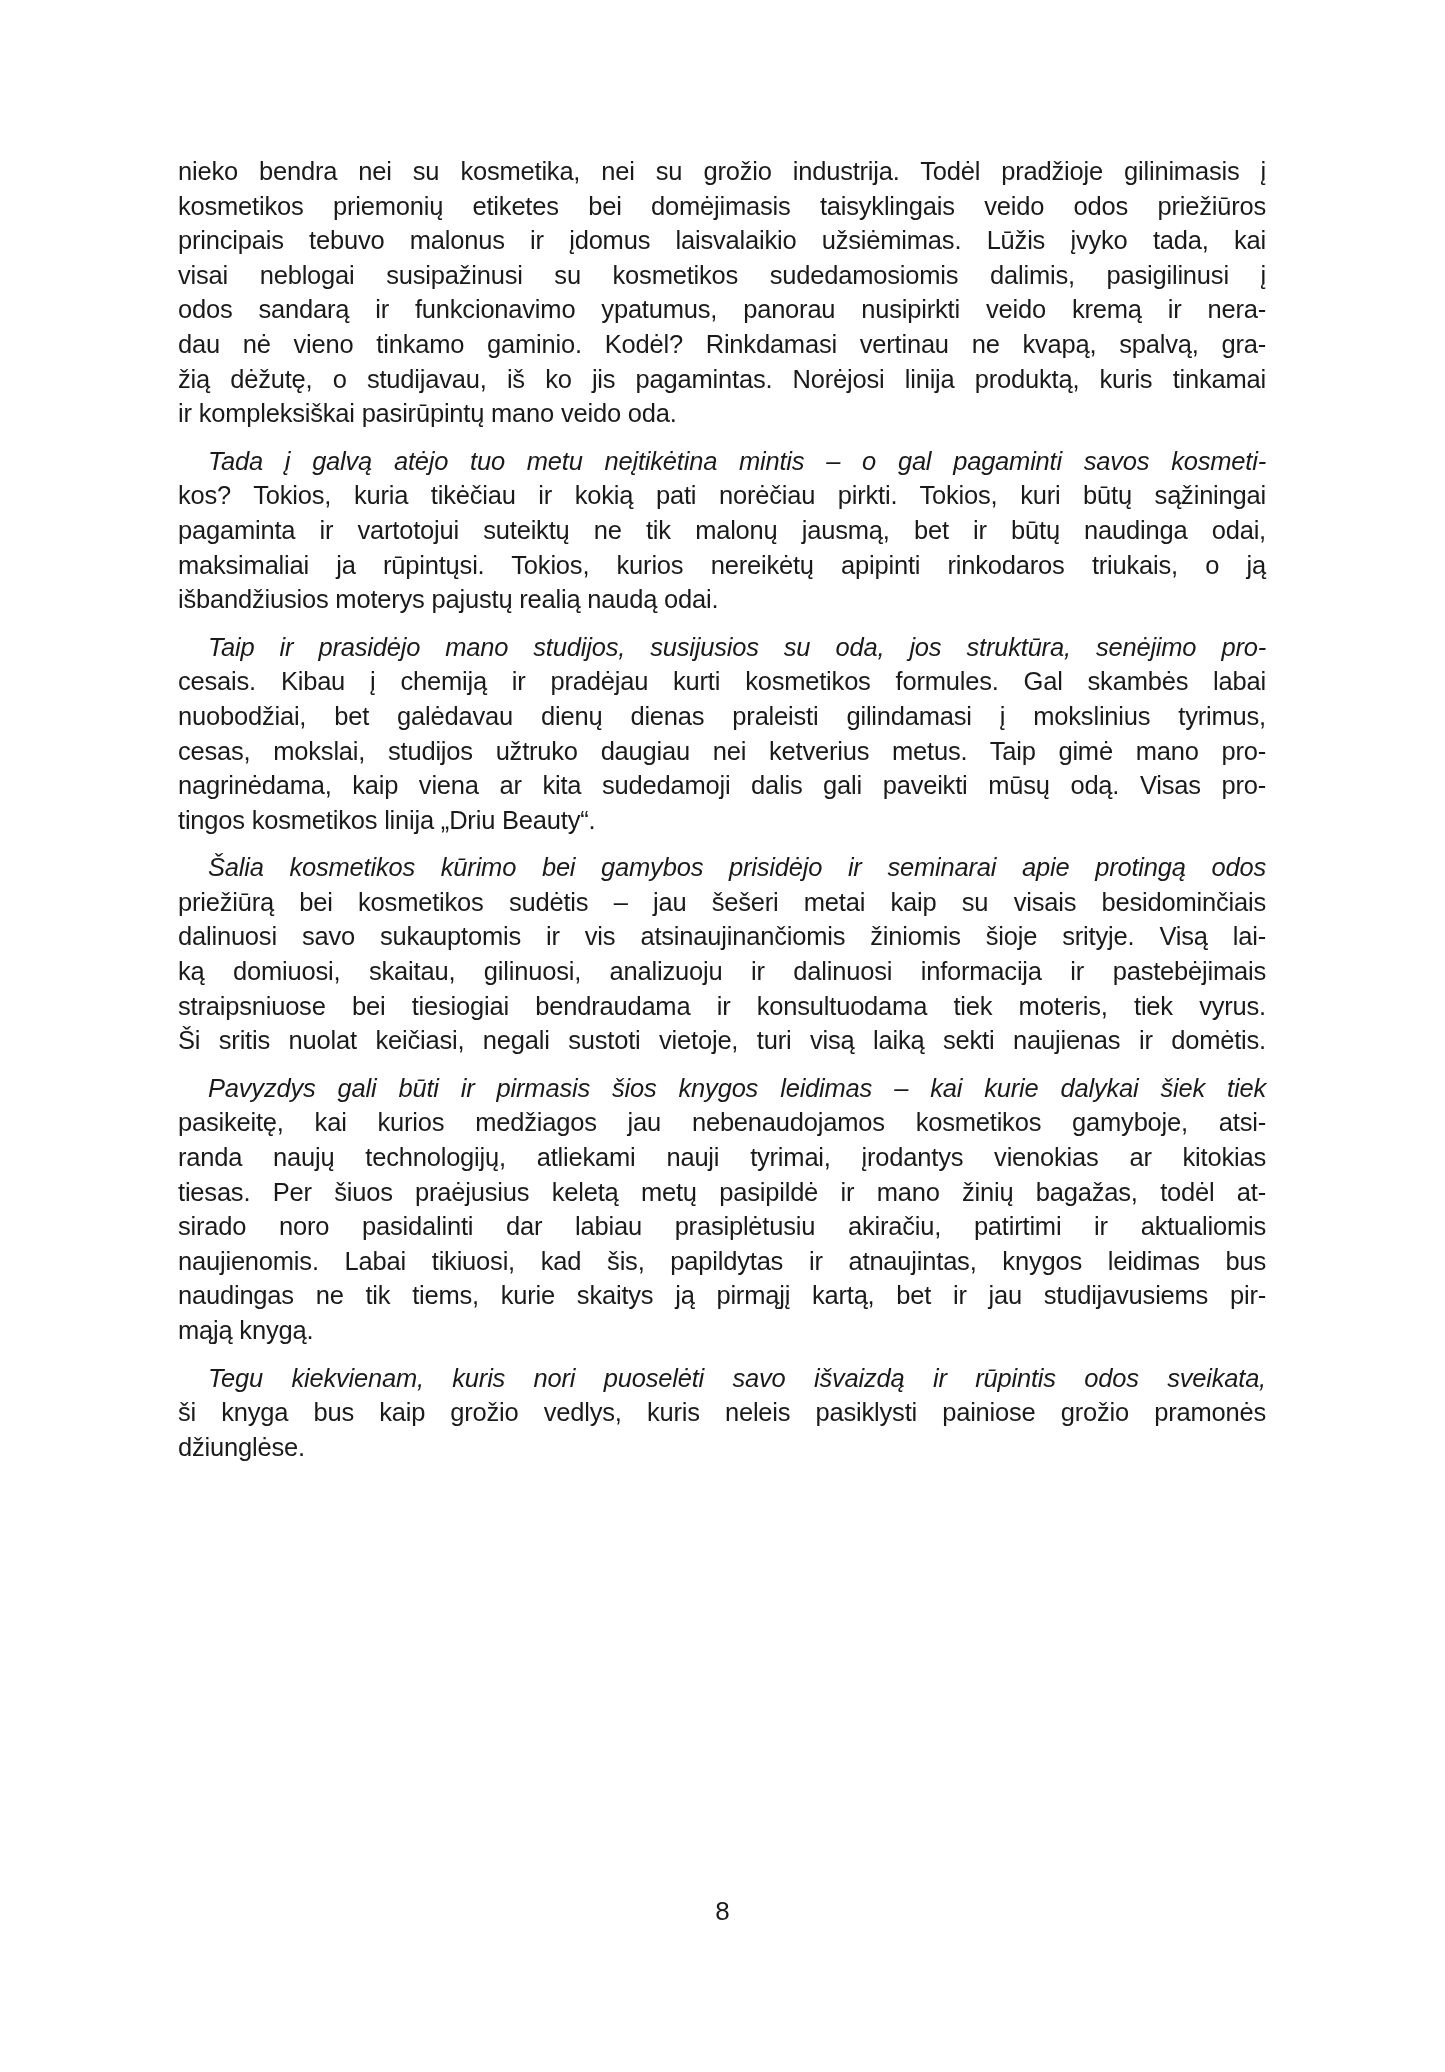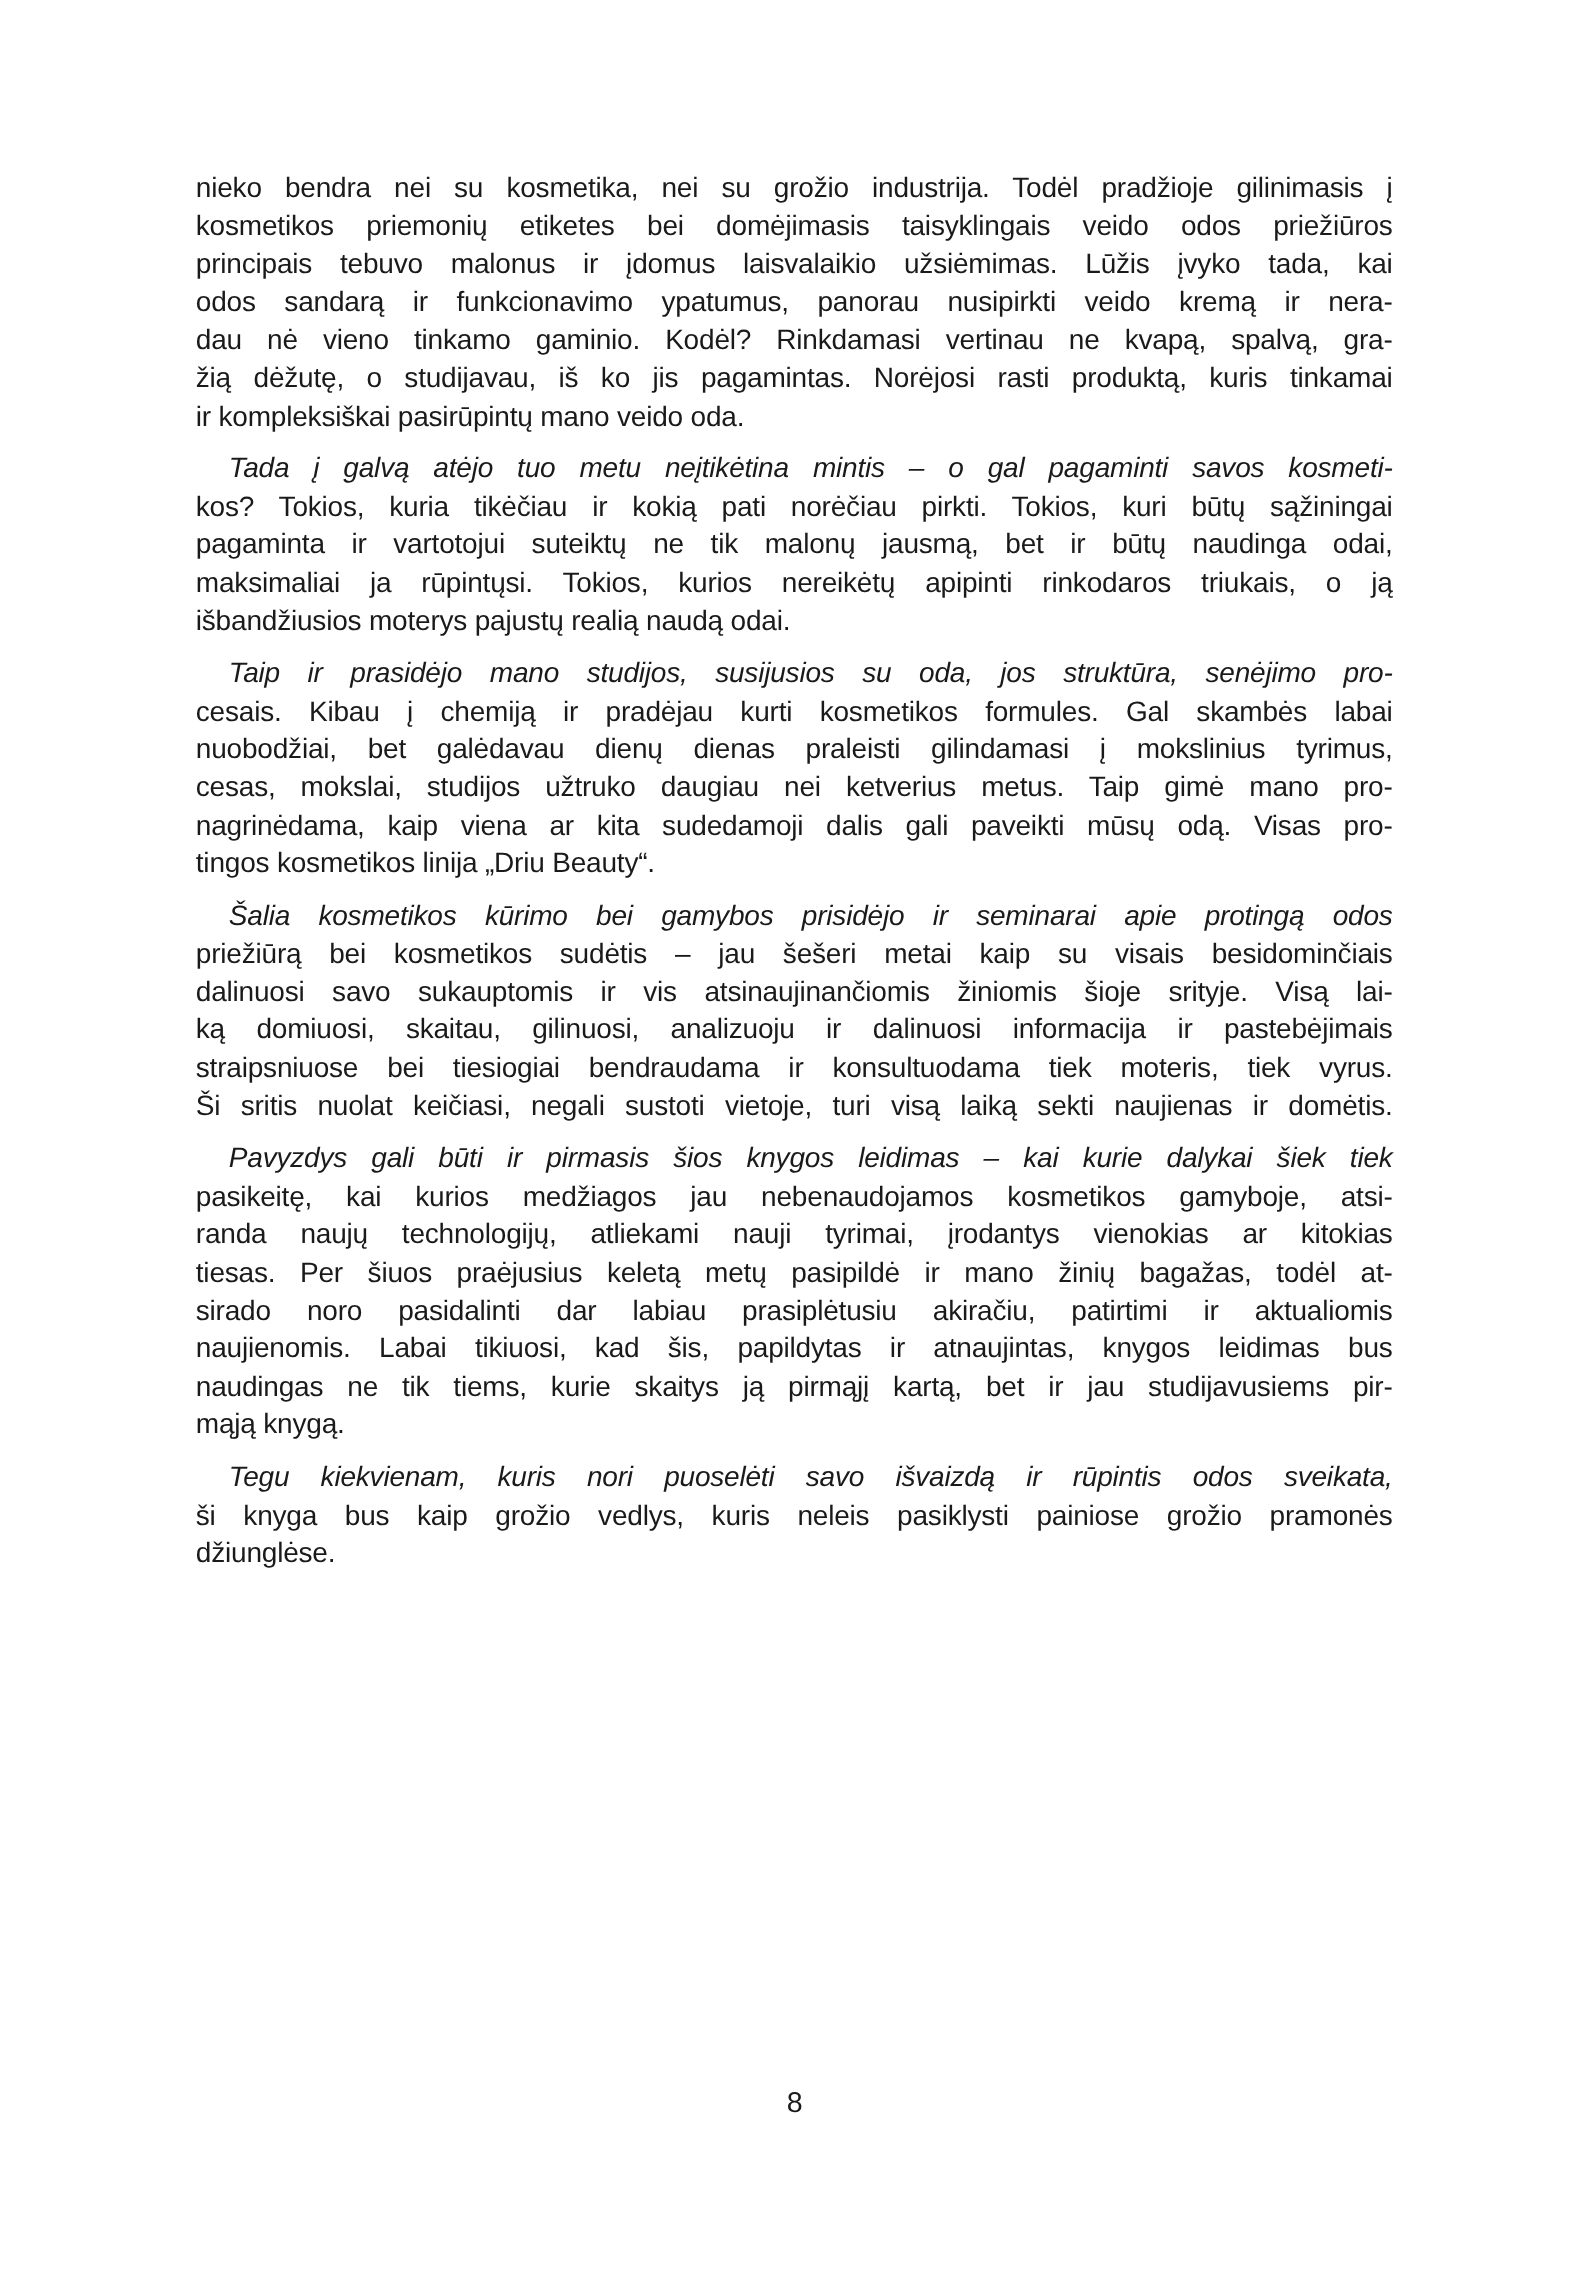--- a/index.html
+++ b/index.html
@@ -29,23 +29,24 @@
 </head>
 <body>
 
 <div class="page">
   <div class="text-block">
 
     <p class="para">
       <span class="line">nieko bendra nei su kosmetika, nei su grožio industrija. Todėl pradžioje gilinimasis į</span>
       <span class="line">kosmetikos priemonių etiketes bei domėjimasis taisyklingais veido odos priežiūros</span>
       <span class="line">principais tebuvo malonus ir įdomus laisvalaikio užsiėmimas. Lūžis įvyko tada, kai</span>
+      <span class="line">visai neblogai susipažinusi su kosmetikos sudedamosiomis dalimis, pasigilinusi į</span>
       <span class="line">odos sandarą ir funkcionavimo ypatumus, panorau nusipirkti veido kremą ir nera-</span>
       <span class="line">dau nė vieno tinkamo gaminio. Kodėl? Rinkdamasi vertinau ne kvapą, spalvą, gra-</span>
-      <span class="line">žią dėžutę, o studijavau, iš ko jis pagamintas. Norėjosi rasti produktą, kuris tinkamai</span>
+      <span class="line">žią dėžutę, o studijavau, iš ko jis pagamintas. Norėjosi linija produktą, kuris tinkamai</span>
       <span class="line last">ir kompleksiškai pasirūpintų mano veido oda.</span>
     </p>
 
     <p class="para">
       <span class="line indent">Tada į galvą atėjo tuo metu neįtikėtina mintis – o gal pagaminti savos kosmeti-</span>
       <span class="line">kos? Tokios, kuria tikėčiau ir kokią pati norėčiau pirkti. Tokios, kuri būtų sąžiningai</span>
       <span class="line">pagaminta ir vartotojui suteiktų ne tik malonų jausmą, bet ir būtų naudinga odai,</span>
       <span class="line">maksimaliai ja rūpintųsi. Tokios, kurios nereikėtų apipinti rinkodaros triukais, o ją</span>
       <span class="line last">išbandžiusios moterys pajustų realią naudą odai.</span>
     </p>

